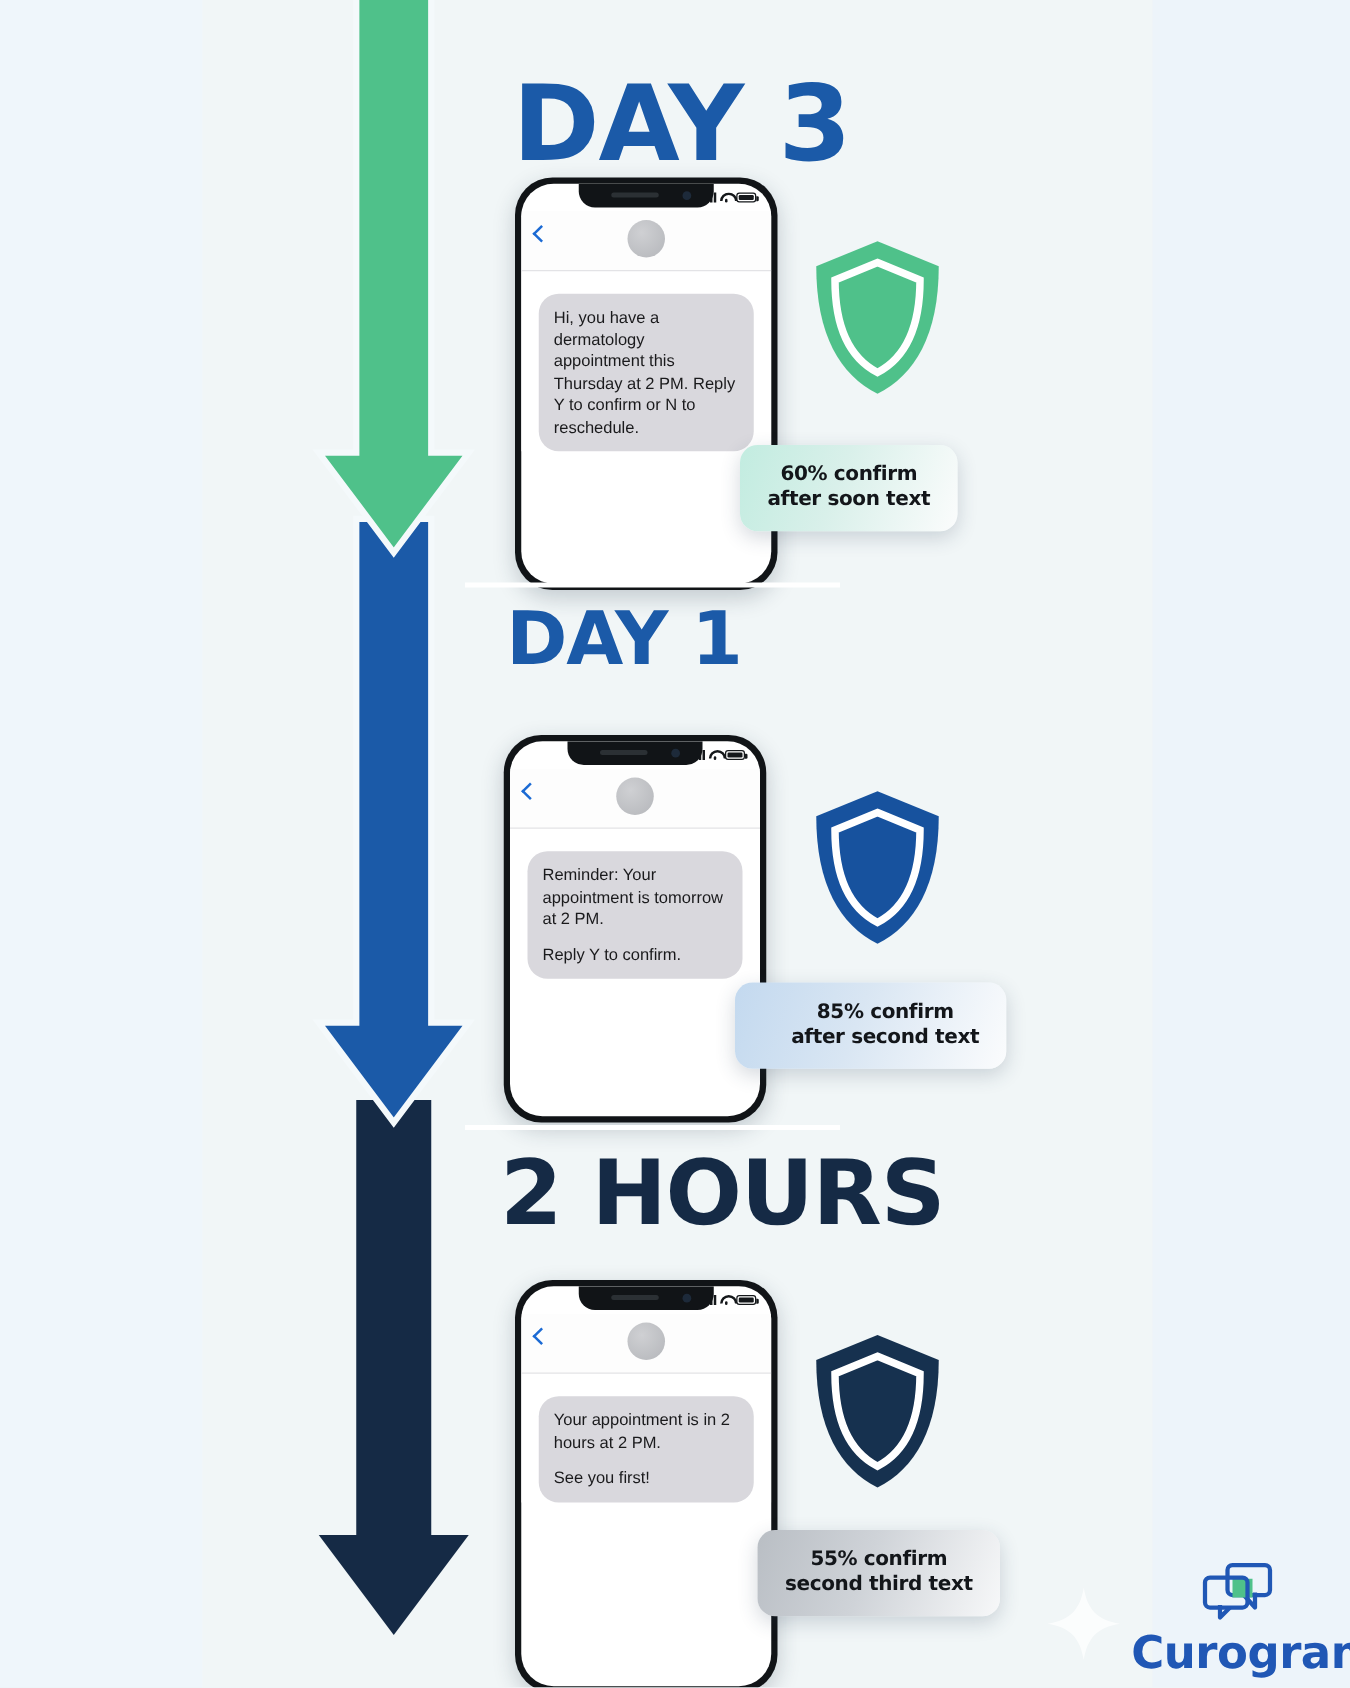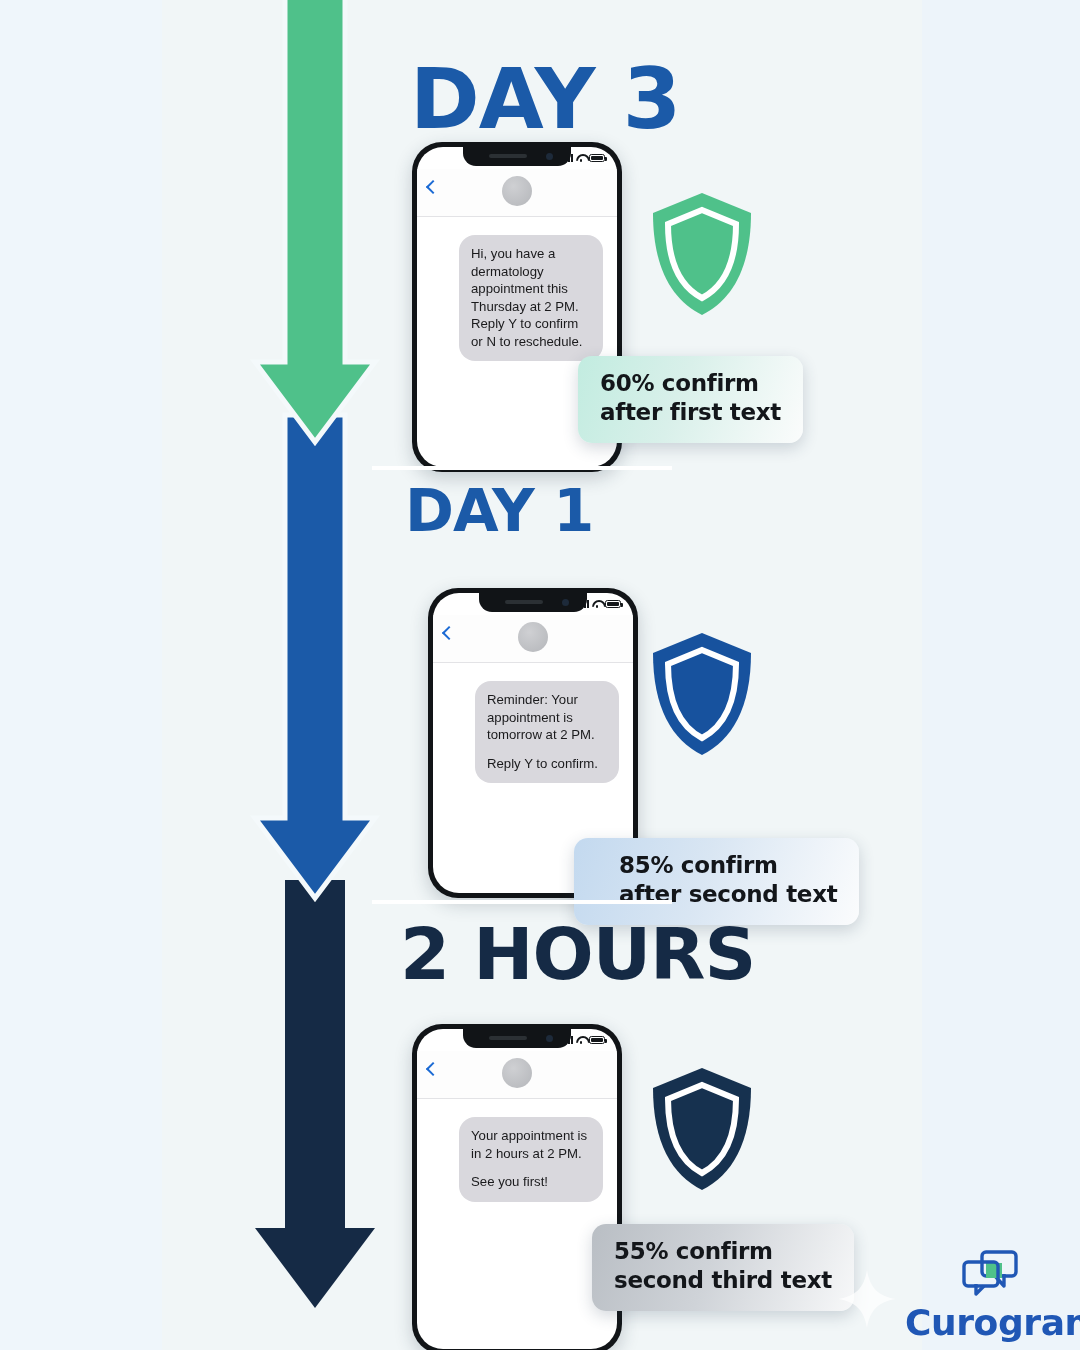--- a/index.html
+++ b/index.html
@@ -119,21 +119,21 @@
     position:absolute; left:11px; top:13px;
     width:10px; height:10px;
     border-left:2.6px solid #1b6ad4; border-bottom:2.6px solid #1b6ad4;
     transform:rotate(45deg);
   }
   .avatar {
     position:absolute; left:50%; top:7px; transform:translateX(-50%);
     width:30px;height:30px;border-radius:50%;
     background:radial-gradient(circle at 38% 34%, #cfd0d3, #b4b6ba);
   }
-  .thread { padding:18px 14px 0 14px; background:#fff;margin-left:28px; }
+  .thread { padding:18px 14px 0 14px; background:#fff; }
   .bubble {
     background:#d9d8dd;
     color:#1a1a1c;
     border-radius:16px;
     padding:10px 12px 11px 12px;
     font-size:13.2px;
     line-height:1.33;
     font-family:"Liberation Sans", sans-serif;
     position:relative;
     max-width:100%;
@@ -141,29 +141,30 @@
   .bubble .blank { display:block; height:11px; }
 
   
   .shield { position:absolute; }
 
   
   .badge {
     position:absolute;
     border-radius:14px;
     padding:13px 22px 15px 22px;
-    text-align:left;
+    text-align:center;
     font-weight:800;
-    font-size:23px;
+    font-size:16px;
     line-height:1.28;
     color:#13161a;
     letter-spacing:-0.3px;
     box-shadow:0 5px 16px rgba(40,60,85,0.20);
     font-family:"DejaVu Sans", sans-serif;
     white-space:nowrap;
+    margin-left:14px;
   }
   .badge-green { background:linear-gradient(110deg,#c2ece0 0%, #d9f0ea 45%, #fbfcfc 100%); }
   .badge-blue  { background:linear-gradient(110deg,#c3d9ef 0%, #d9e6f3 45%, #fbfcfd 100%); }
   .badge-gray  { background:linear-gradient(110deg,#b9bec4 0%, #cfd3d8 45%, #f7f8f9 100%); }
 
   
   .logo-wrap { position:absolute; left:905px; top:1248px; width:170px; text-align:center; }
   .logo-mark { display:block; margin:0 auto 6px auto; }
   .logo-text {
     font-size:36px; font-weight:800; color:#2057b5;
@@ -220,31 +221,31 @@
     </div>
   </div>
 
   <svg class="shield" style="left:648px; top:190px;" width="108" height="128" viewBox="0 0 108 128">
     <path d="M54 3 L103 23 C103 78 84 110 54 125 C24 110 5 78 5 23 Z" fill="#4fc18a"></path>
     <path d="M54 20 L88 34 C88 74 75 97 54 108 C33 97 20 74 20 34 Z" fill="none" stroke="#ffffff" stroke-width="6"></path>
   </svg>
 
   <div class="badge badge-green" style="left:578px; top:356px;">
     <div>60% confirm</div>
-    <div>after first text</div>
+    <div>after soon text</div>
   </div>
 
   <div class="divider" style="top:466px;"></div>
 
   <div class="heading h-day1">
     <span>DAY</span>
     <span class="num">1</span>
   </div>
 
-  <div class="phone" style="left:428px; top:588px; height:310px;">
+  <div class="phone" style="left:403px; top:588px; height:310px;">
     <div class="phone-inner">
       <div class="notch">
         <span class="speaker"></span>
           <span class="cam"></span>
       </div>
       <div class="statusbar">
         <span class="bars">
             <i></i>
             <i></i>
             <i></i>
@@ -265,21 +266,21 @@
         </div>
       </div>
     </div>
   </div>
 
   <svg class="shield" style="left:648px; top:630px;" width="108" height="128" viewBox="0 0 108 128">
     <path d="M54 3 L103 23 C103 78 84 110 54 125 C24 110 5 78 5 23 Z" fill="#17529e"></path>
     <path d="M54 20 L88 34 C88 74 75 97 54 108 C33 97 20 74 20 34 Z" fill="none" stroke="#ffffff" stroke-width="6"></path>
   </svg>
 
-  <div class="badge badge-blue" style="left:574px; top:838px;padding-left:45px;">
+  <div class="badge badge-blue" style="left:574px; top:786px;padding-left:45px;">
     <div>85% confirm</div>
     <div>after second text</div>
   </div>
 
   <div class="divider" style="top:900px;"></div>
 
   <div class="heading h-2h">
     <span>2 HOURS</span>
   </div>
 

